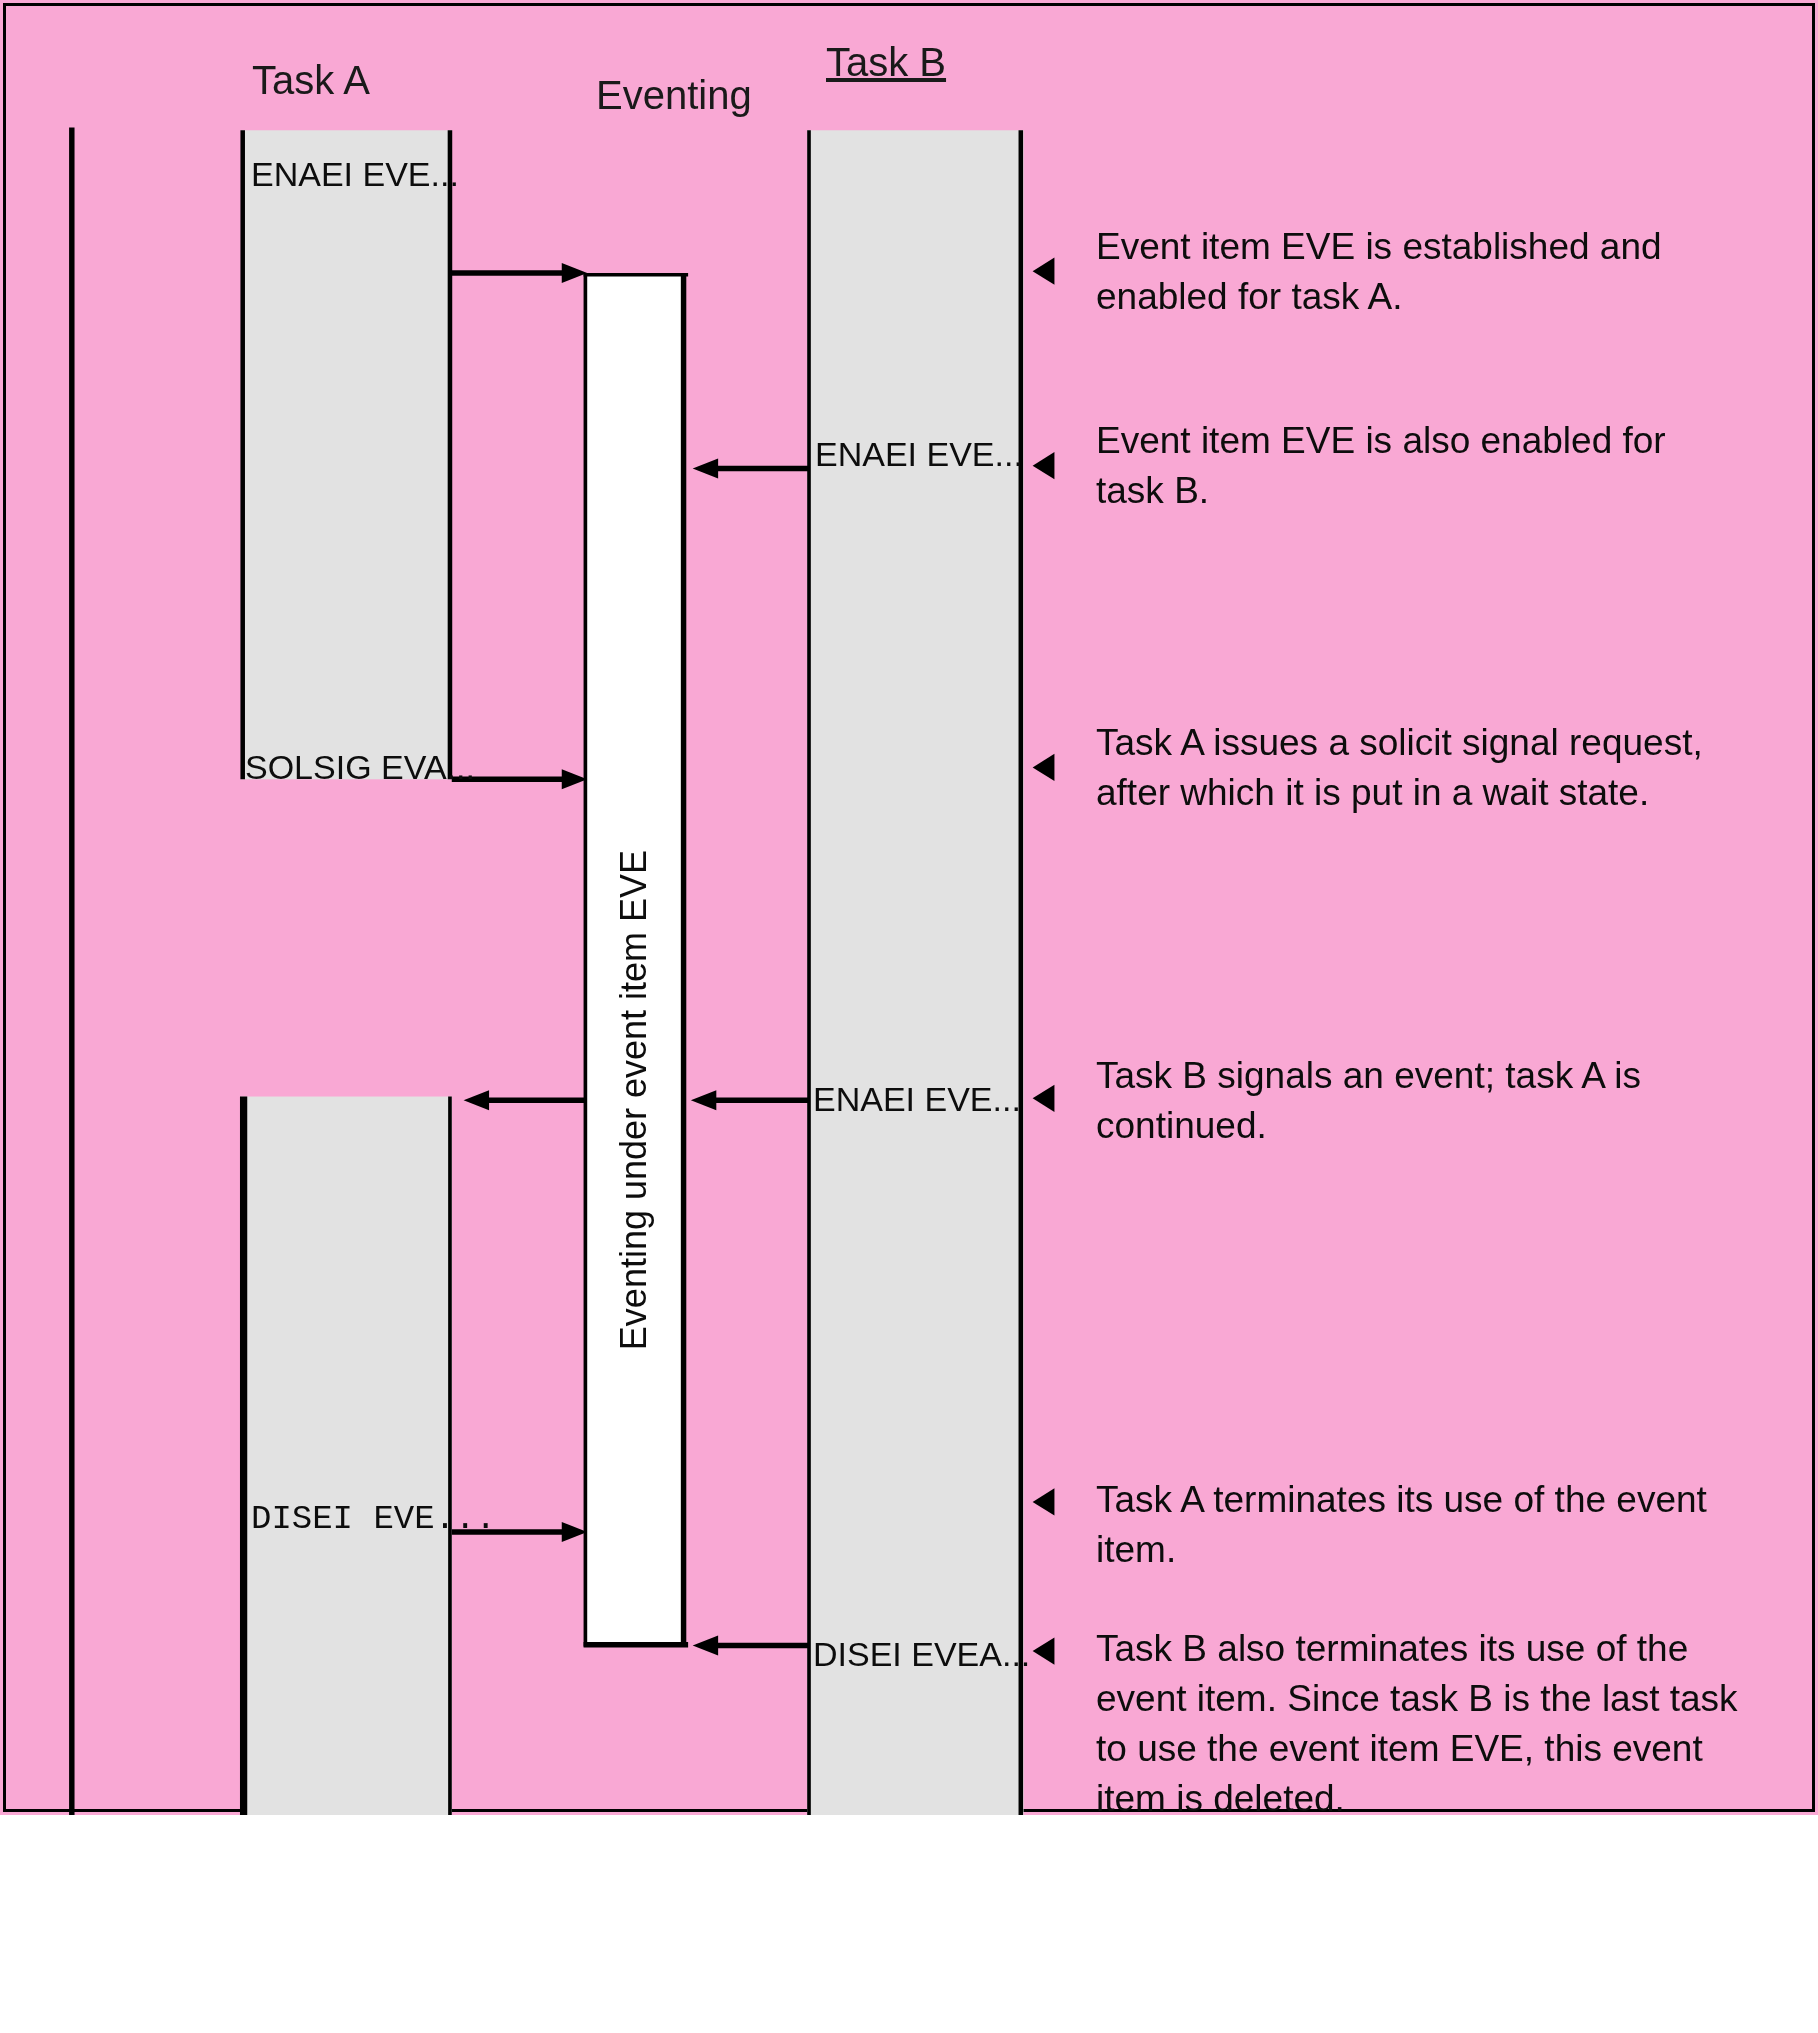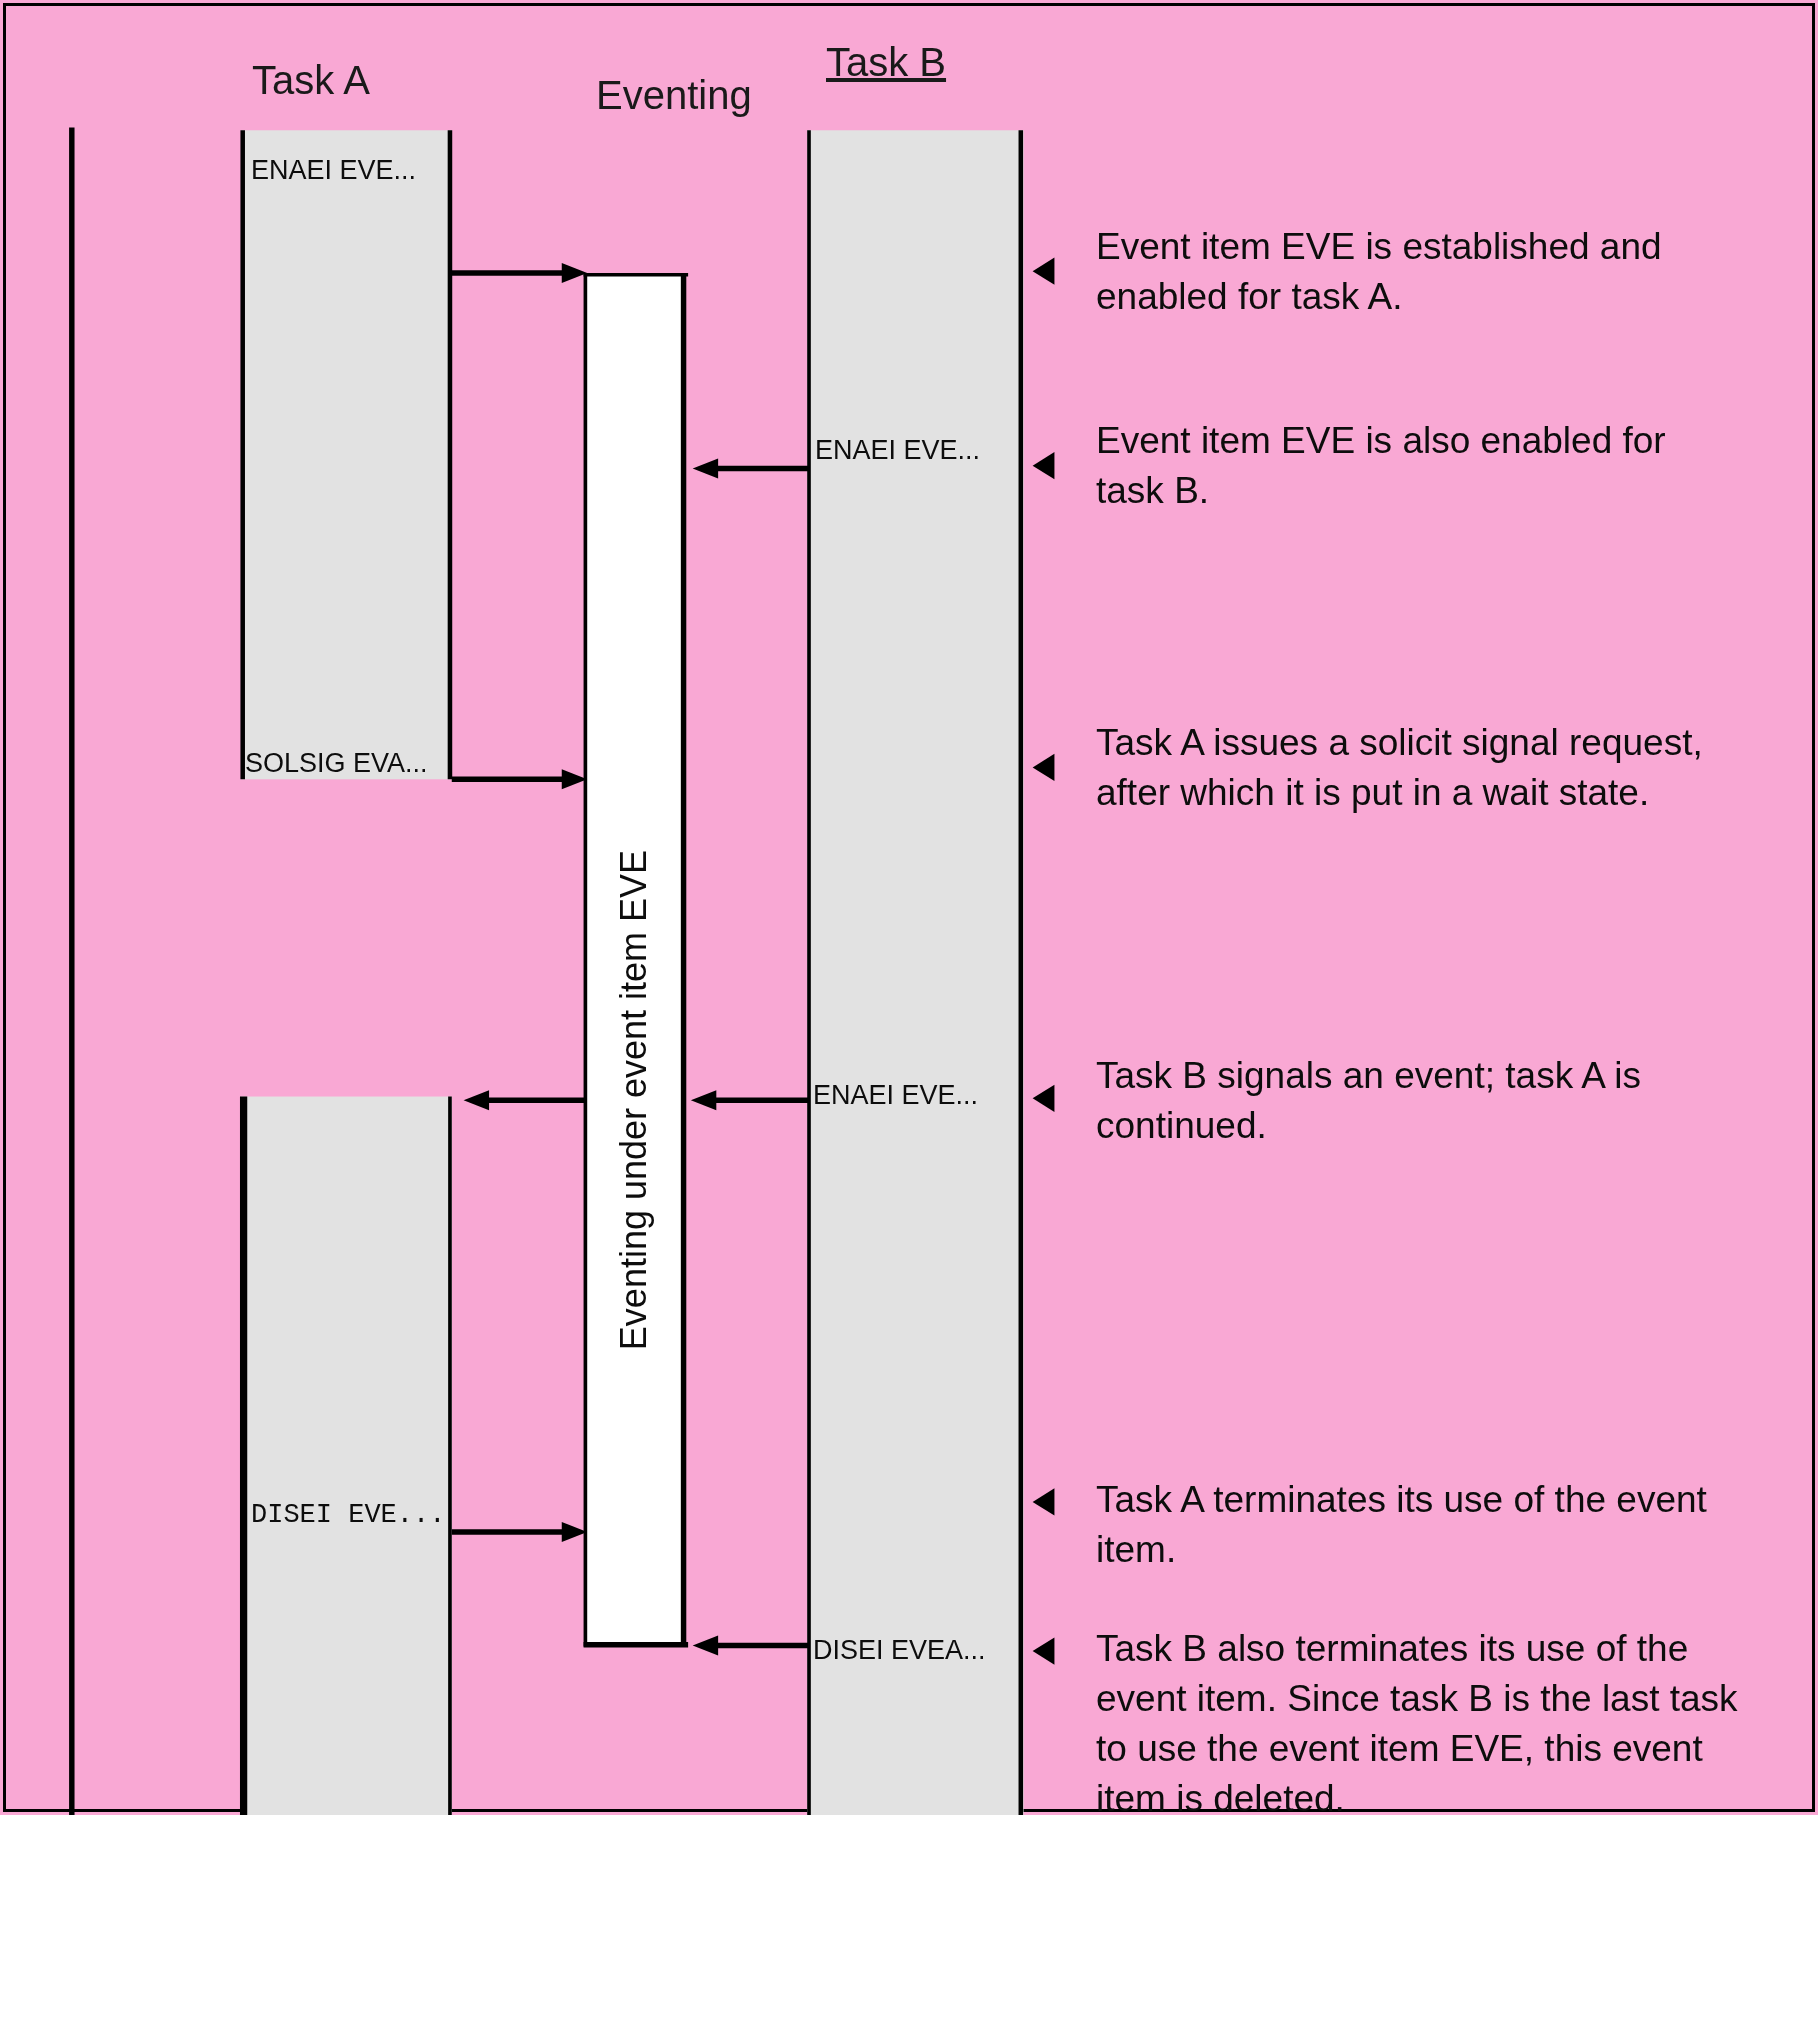--- a/index.html
+++ b/index.html
@@ -2,21 +2,21 @@
 <html style="font-size:14.5px"><head>
 <meta charset="utf-8">
 <style>
   html,body{margin:0;padding:0;background:#ffffff;}
   #stage{position:relative;width:1818px;height:1815px;background:#f9a8d4;overflow:hidden;
          font-family:"Liberation Sans","DejaVu Sans",sans-serif;color:#000;}
   #frame{position:absolute;left:2.7px;top:2.7px;right:2.7px;bottom:2.7px;border:3.6px solid #000;}
   #shapes{position:absolute;left:0;top:0;z-index:1;}
   .txt{position:absolute;z-index:2;white-space:nowrap;}
   .col-title{font-size:40px;color:#1a1a1a;}
-  .bar-label{font-size:27px;color:#0d0d0d;letter-spacing:0px;}
+  .bar-label{font-size:34px;color:#0d0d0d;letter-spacing:0px;}
   .note{font-size:37px;line-height:50px;white-space:pre-line;color:#0d0d0d;width:746px;}
   .vlabel{position:absolute;z-index:2;left:344px;top:1078px;width:582px;height:44px;
           text-align:center;font-size:36px;color:#0d0d0d;transform:rotate(-90deg);
           transform-origin:center center;white-space:nowrap;}
   .time-label{font-size:39px;color:#0d0d0d;}
   svg line{stroke:#000;}
   svg polygon{fill:#000;}
 </style>
 </head>
 <body>

